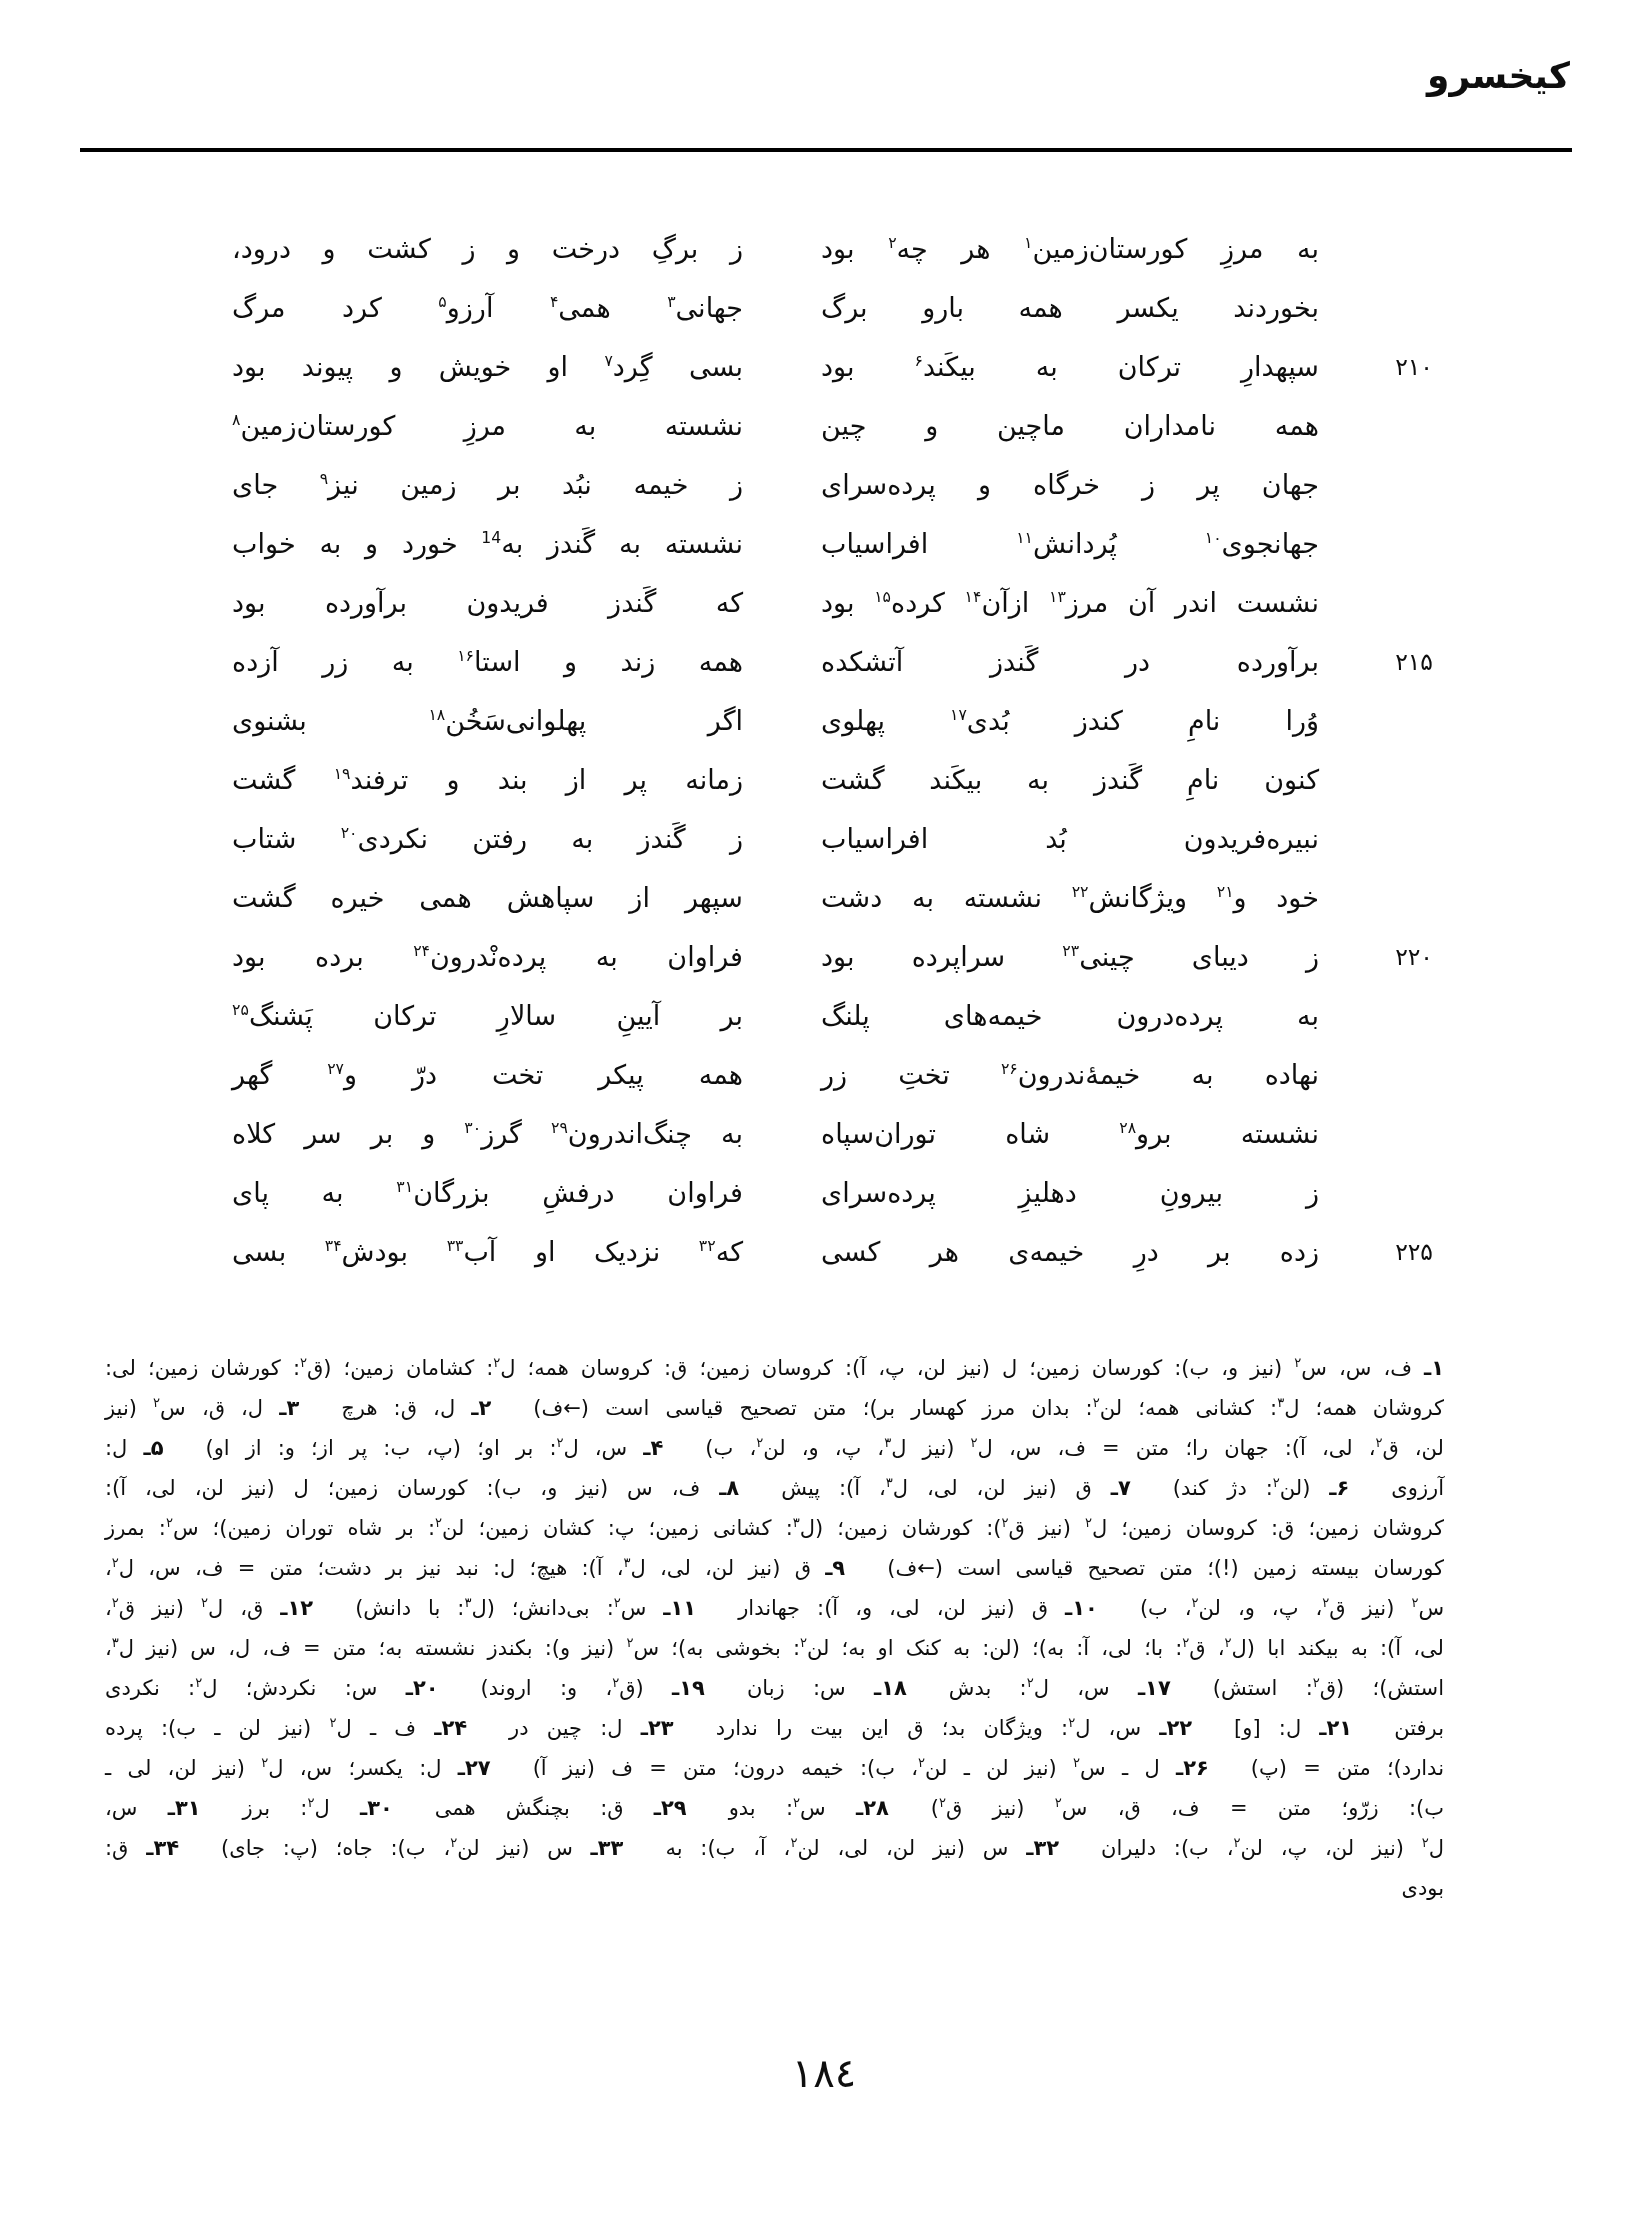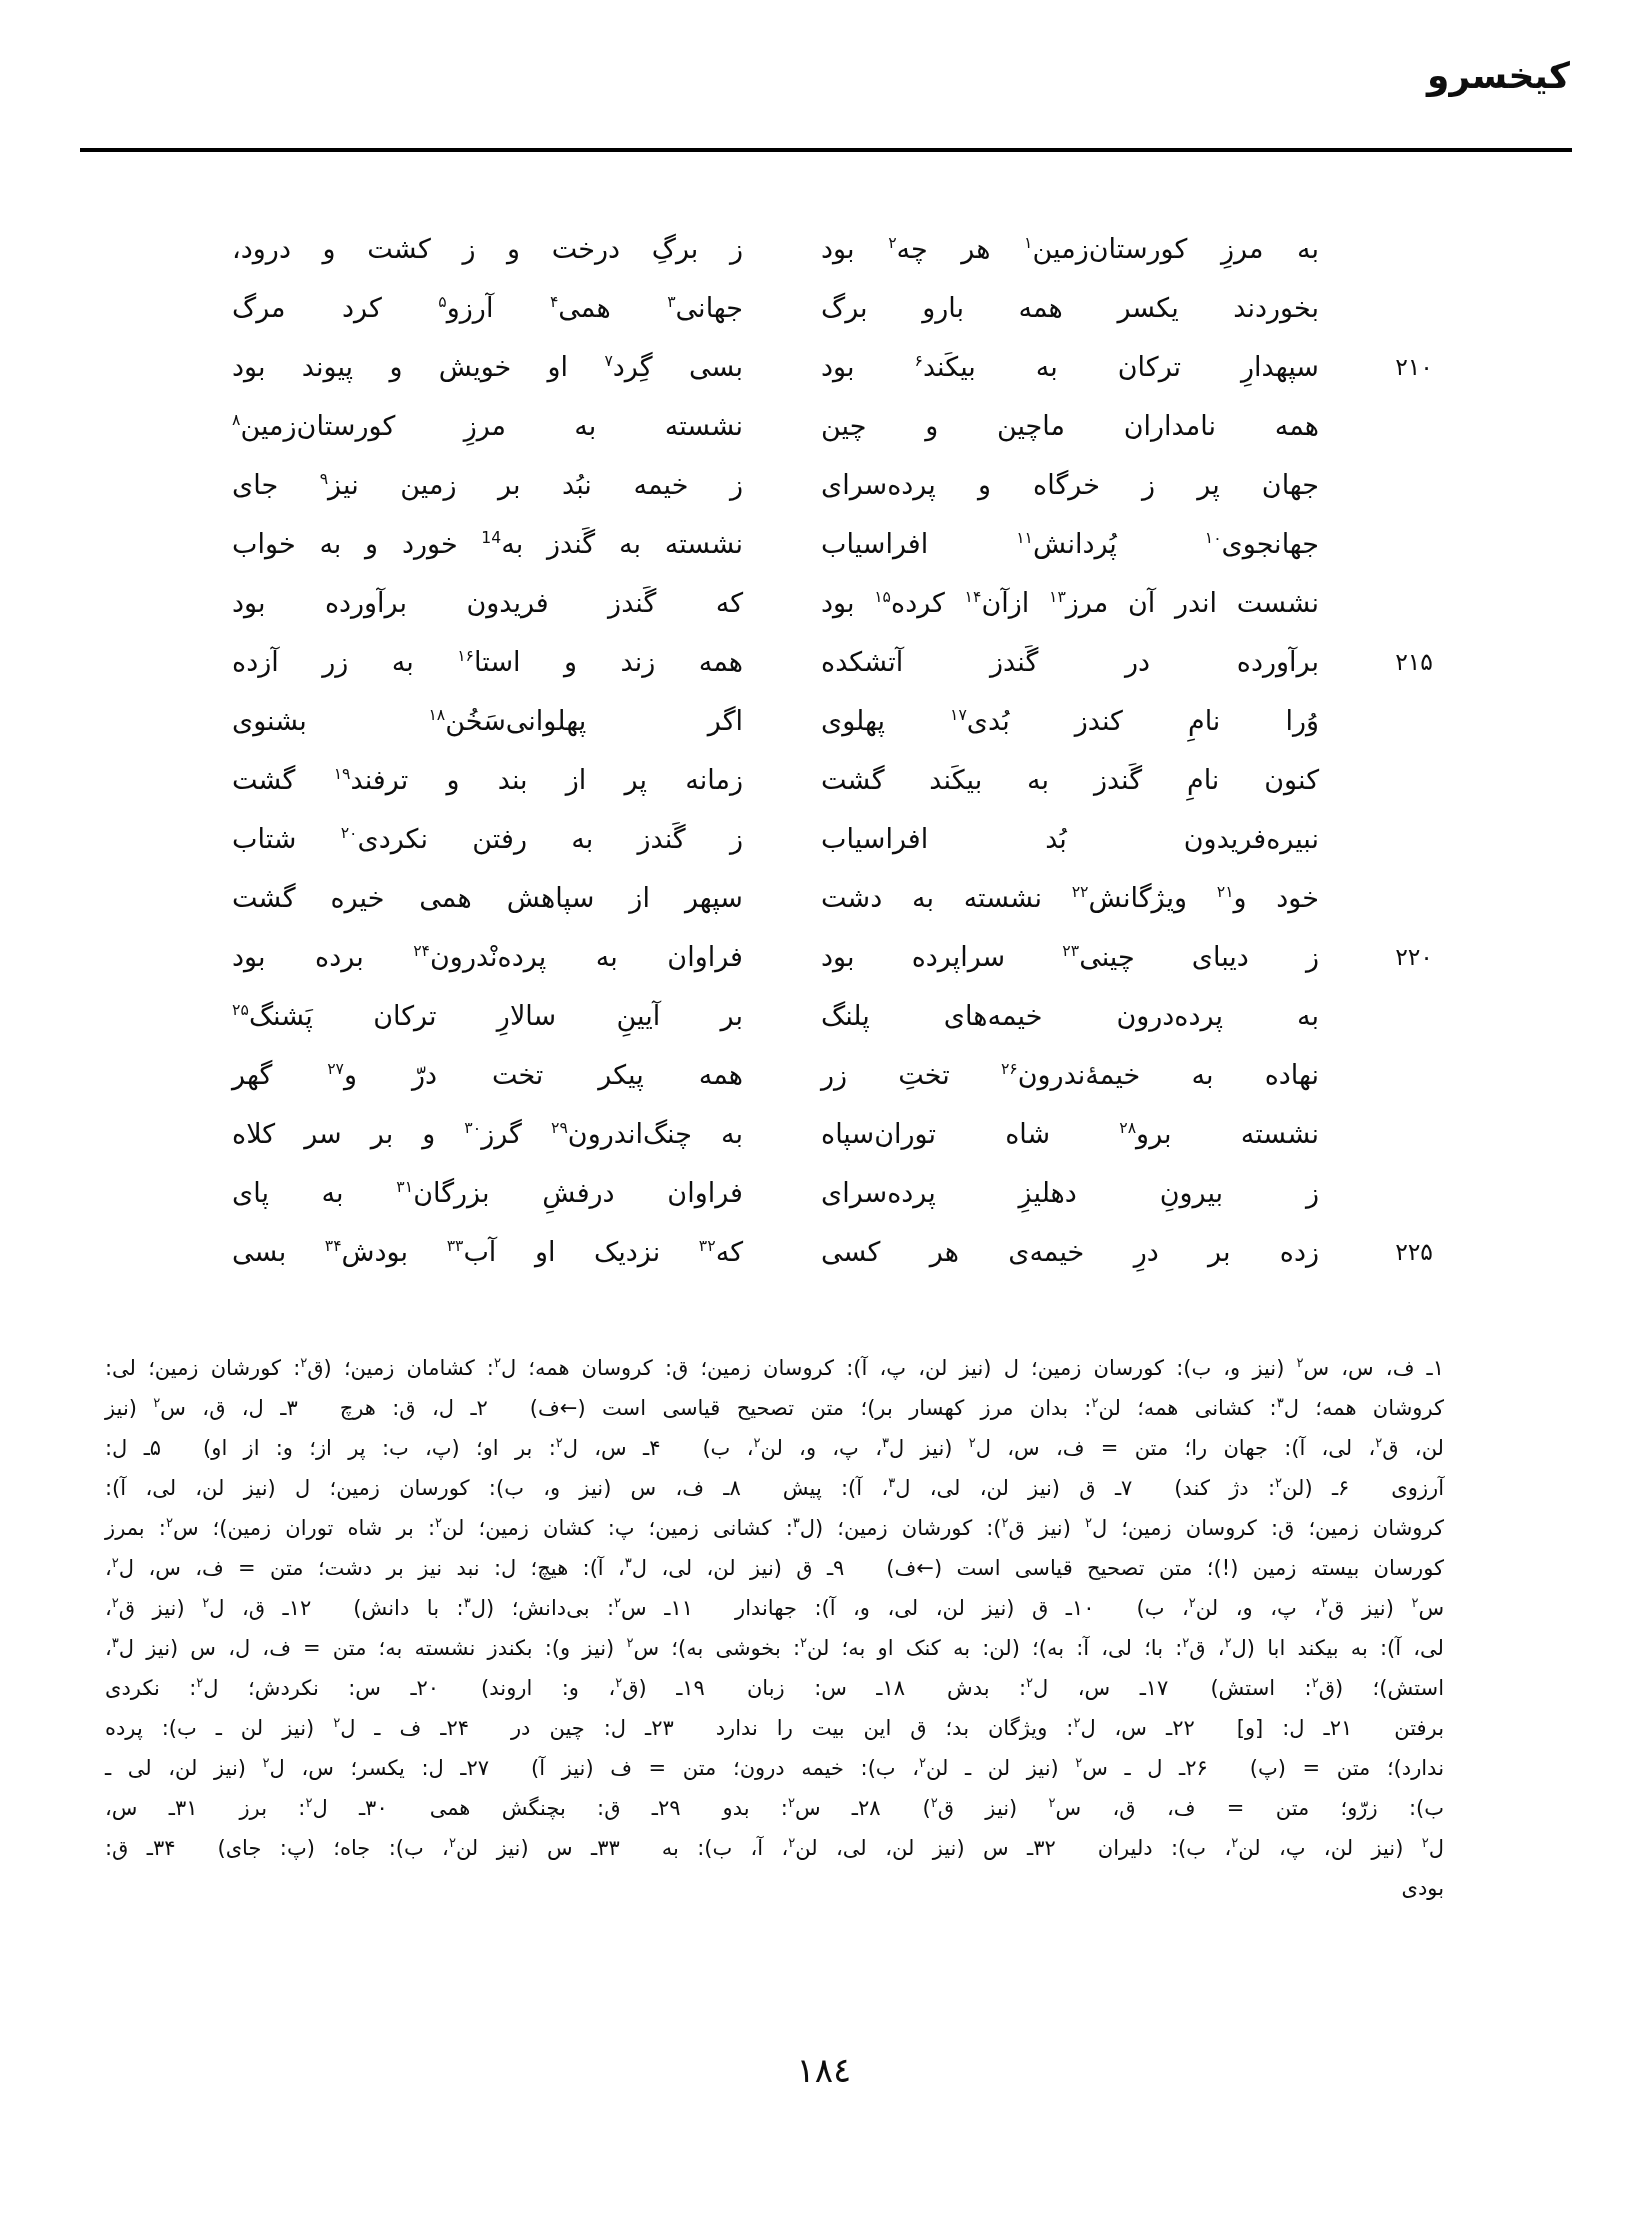--- a/index.html
+++ b/index.html
@@ -39,25 +39,25 @@
   sup{font-size:58%;line-height:0;vertical-align:super;}
   .footnotes{
     position:absolute;top:1348px;right:204px;width:1339px;
     direction:rtl;font-size:21px;line-height:40px;
   }
   .footnote-line{
     text-align:justify;text-align-last:justify;-moz-text-align-last:justify;
     white-space:pre-wrap;
   }
   .footnote-line.last{text-align-last:right;-moz-text-align-last:right;}
-  .footnote-line b{font-weight:normal;}
+  .footnote-line b{font-weight:bold;}
   .footnote-line sup{font-size:62%;}
   .page-number{
     position:absolute;top:2050px;left:0;right:0;
-    text-align:center;font-size:34px;letter-spacing:2.8px;
+    text-align:center;font-size:40px;letter-spacing:2.8px;
   }
 </style>
 </head>
 <body>
 
 <div class="page">
 
   <div class="page-title">کیخسرو</div>
 
   <div class="header-rule"></div>

